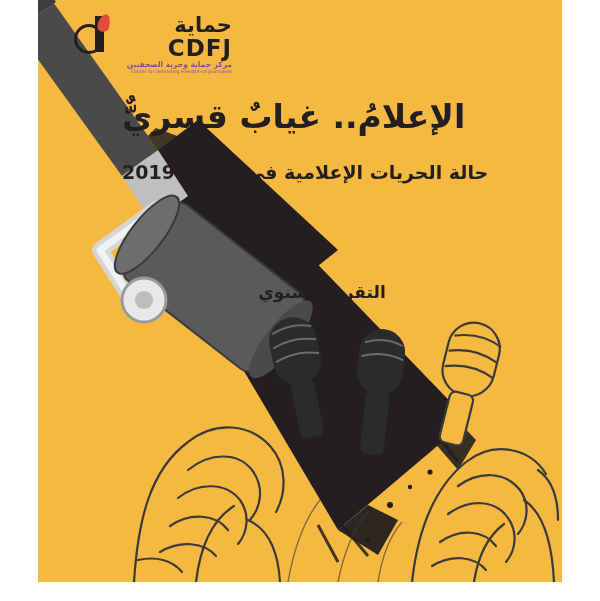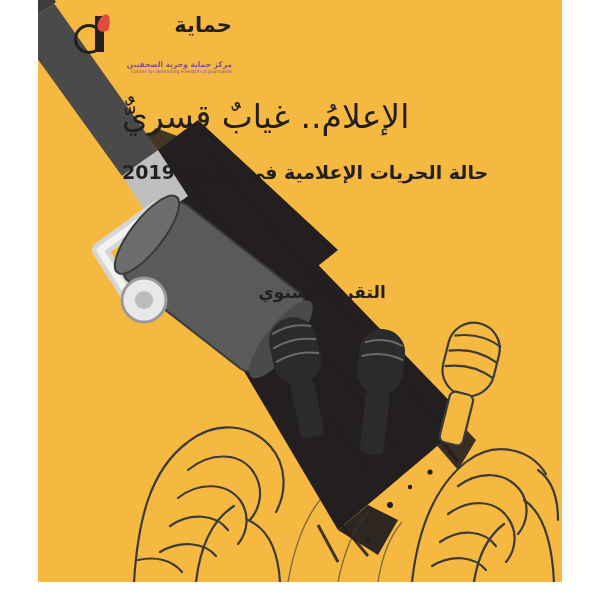--- a/index.html
+++ b/index.html
@@ -118,21 +118,21 @@
   }
 
   
   .title-main {
     position: absolute;
     right: 40px;
     top: 96px;
     width: 400px;
     text-align: left;
     font-size: 33px;
-    font-weight: normal;
+    font-weight: bold;
     color: #231f20;
     line-height: 42px;
     white-space: nowrap;
     direction: rtl;
   }
   .title-sub {
     position: absolute;
     right: 40px;
     top: 158px;
     width: 400px;
@@ -298,20 +298,21 @@
       </g>
     </svg>
 
     <div class="logo">
       <div class="logo-mark">
         <div class="ring"></div>
         <div class="bar"></div>
         <div class="flame"></div>
       </div>
       <div class="logo-ar">حماية</div>
+      <div class="logo-en">CDFJ</div>
       <div class="logo-sub-ar">مركز حماية وحرية الصحفيين</div>
       <div class="logo-sub-en">Center for Defending Freedom of Journalists</div>
     </div>
 
     <div class="title-main">الإعلامُ.. غيابٌ قسريٌّ</div>
     <div class="title-sub">حالة الحريات الإعلامية في الأردن 2019</div>
     <div class="title-annual">التقرير السنوي</div>
 
   </div>
 </div>

